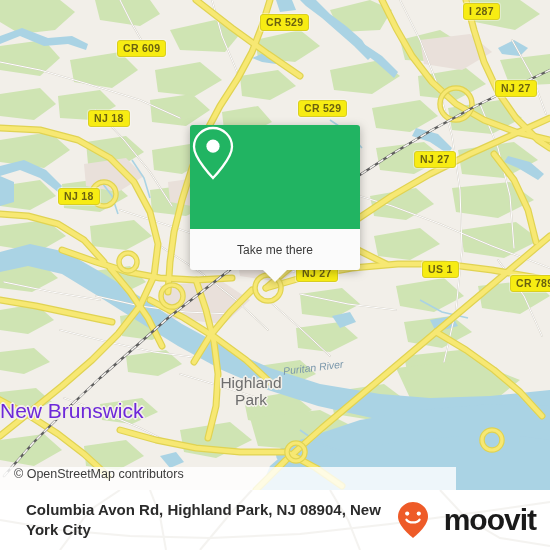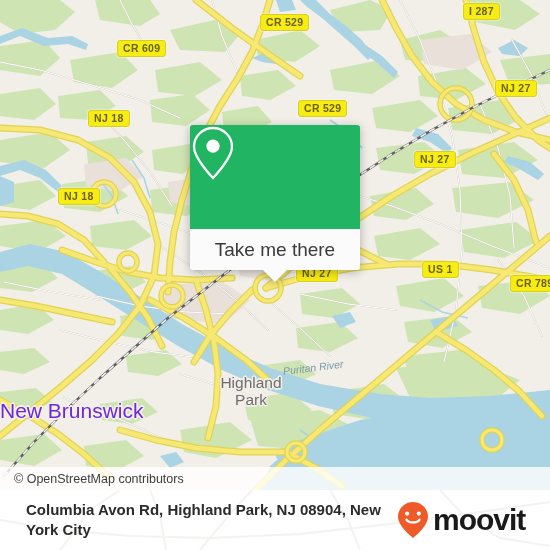--- a/index.html
+++ b/index.html
@@ -51,50 +51,50 @@
 
   
   .popup{position:absolute;left:190px;top:125px;width:170px;filter:drop-shadow(0 2px 5px rgba(0,0,0,.28));}
   .popup-top{
     background:#21b462;height:104px;border-radius:3px 3px 0 0;
     display:flex;align-items:center;justify-content:center;
   }
   .popup-bottom{
     background:#fbfbfb;height:41px;border-radius:0 0 3px 3px;
     display:flex;align-items:center;justify-content:center;
-    color:#3b3b3b;font-size:19px;
+    color:#3b3b3b;font-size:12px;
   }
   .popup-tail{
     position:absolute;left:50%;bottom:-12px;margin-left:-13px;
     width:0;height:0;border-left:13px solid transparent;border-right:13px solid transparent;
     border-top:13px solid #fbfbfb;
   }
 
   
   .attrib{
-    position:absolute;left:0;top:467px;width:550px;height:23px;
+    position:absolute;left:0;top:467px;width:456px;height:23px;
     background:rgba(255,255,255,.80);
-    display:flex;align-items:center;
+    display:flex;align-items:flex-start;
     color:#3d3d3d;font-size:12.5px;padding-left:14px;box-sizing:border-box;
   }
 
   
   .footer{
     position:absolute;left:0;top:490px;width:550px;height:60px;
     background:#fff;display:flex;align-items:center;box-sizing:border-box;
     padding:0 14px 0 26px;overflow:hidden;
   }
   .footer-ghost{
     position:absolute;left:0;top:0;width:550px;height:60px;overflow:hidden;opacity:.30;
   }
   .footer-addr{
     position:relative;flex:1;color:#2b2b2b;font-size:15px;line-height:20px;
     font-weight:bold;padding-right:10px;max-width:360px;
   }
-  .logo{position:relative;display:flex;align-items:center;gap:3px;}
+  .logo{position:relative;display:flex;align-items:center;gap:14px;}
   .logo-word{font-size:30px;color:#1a1a1a;font-weight:bold;letter-spacing:-1px;line-height:30px;}
 </style>
 </head>
 <body>
 
 <div id="app">
 
   <div class="map">
     <svg width="550" height="490" viewBox="0 0 550 490">
       <defs>

